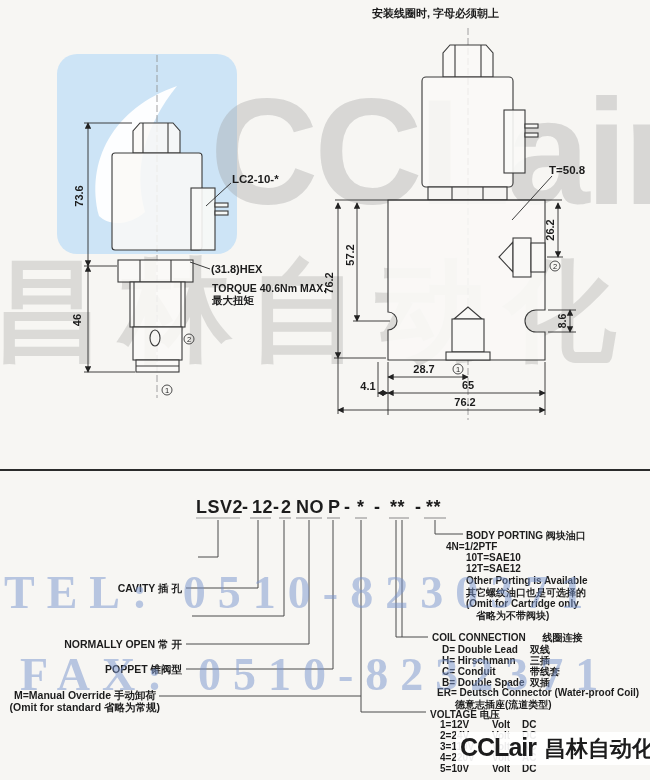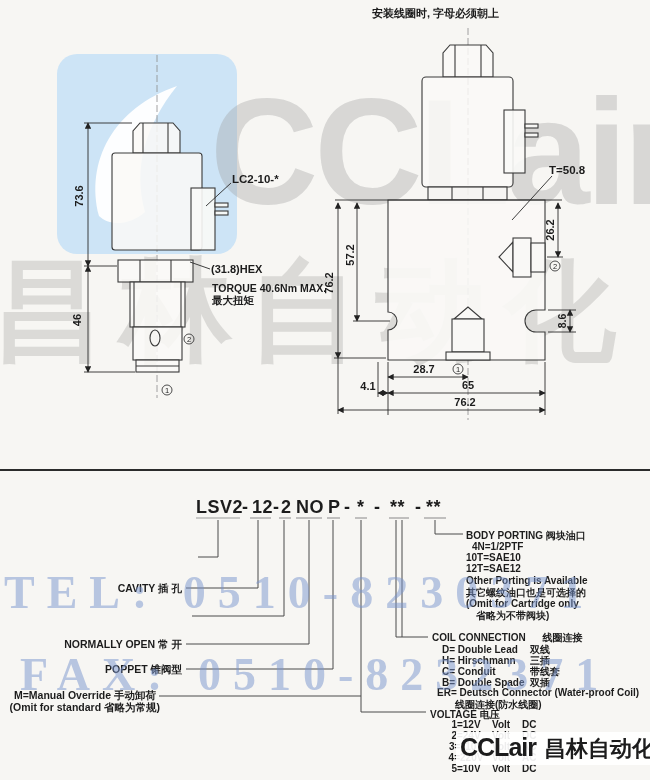--- a/index.html
+++ b/index.html
@@ -19,21 +19,21 @@
   
   .draw-svg{position:absolute;left:0;top:0;z-index:2;}
   .top-note{position:absolute;left:372px;top:6px;font-size:11px;font-weight:bold;z-index:2;}
   .divider{position:absolute;left:0;top:469px;width:650px;height:2px;background:#2b2b2b;z-index:2;}
   
   .code-seg{position:absolute;top:497px;font-size:18px;font-weight:bold;z-index:2;letter-spacing:.5px;}
   .lbl{position:absolute;font-size:10.5px;font-weight:bold;text-align:right;z-index:2;white-space:nowrap;}
   .rlbl{position:absolute;font-size:10px;font-weight:bold;z-index:2;white-space:nowrap;}
   .leader-svg{position:absolute;left:0;top:478px;z-index:2;}
   .opt-name{display:inline-block;width:88px;}
-  .v-code{display:inline-block;width:52px;text-align:center;}
+  .v-code{display:inline-block;width:52px;}
   .v-volt{display:inline-block;width:30px;}
   .logo{position:absolute;left:456px;top:732px;z-index:4;background:rgba(255,255,255,0.92);
         padding:1px 4px;white-space:nowrap;}
   .logo-en{font-size:25px;font-weight:bold;letter-spacing:-1px;}
   .logo-cn{font-size:22px;font-weight:bold;margin-left:8px;}
   svg text{font-family:"Liberation Sans",sans-serif;fill:#1c1c1c;}
 </style>
 </head>
 <body>
 
@@ -225,21 +225,21 @@
     </g>
   </svg>
 
   <div class="lbl" style="left:0;width:182px;top:582px">CAVITY  插 孔</div>
   <div class="lbl" style="left:0;width:182px;top:638px">NORMALLY OPEN  常 开</div>
   <div class="lbl" style="left:0;width:182px;top:663px">POPPET  锥阀型</div>
   <div class="lbl" style="left:0;width:156px;top:689px">M=Manual Override  手动卸荷</div>
   <div class="lbl" style="left:0;width:160px;top:701px">(Omit for standard  省略为常规)</div>
 
   <div class="rlbl" style="left:466px;top:529px">BODY PORTING 阀块油口</div>
-  <div class="rlbl" style="left:472px;top:541px">4N=1/2PTF</div>
+  <div class="rlbl" style="left:446px;top:541px">4N=1/2PTF</div>
   <div class="rlbl" style="left:466px;top:552px">10T=SAE10</div>
   <div class="rlbl" style="left:466px;top:563px">12T=SAE12</div>
   <div class="rlbl" style="left:466px;top:575px">Other Porting is Available</div>
   <div class="rlbl" style="left:466px;top:586px">其它螺纹油口也是可选择的</div>
   <div class="rlbl" style="left:466px;top:598px">(Omit for Cartridge only</div>
   <div class="rlbl" style="left:476px;top:609px">省略为不带阀块)</div>
 
   <div class="rlbl" style="left:432px;top:631px">
     <span>COIL CONNECTION</span>
     <span style="margin-left:14px">线圈连接</span>
@@ -250,21 +250,21 @@
   <div class="rlbl" style="left:442px;top:654px">
     <span class="opt-name">H= Hirschmann</span><span>三插</span>
   </div>
   <div class="rlbl" style="left:442px;top:665px">
     <span class="opt-name">C= Conduit</span><span>带线套</span>
   </div>
   <div class="rlbl" style="left:442px;top:676px">
     <span class="opt-name">B= Double Spade</span><span>双插</span>
   </div>
   <div class="rlbl" style="left:437px;top:687px">ER= Deutsch Connector (Water-proof Coil)</div>
-  <div class="rlbl" style="left:455px;top:698px">线圈连接(防水线圈)</div>
+  <div class="rlbl" style="left:455px;top:698px">德意志插座(流道类型)</div>
 
   <div class="rlbl" style="left:430px;top:708px">
     <span>VOLTAGE</span>
     <span style="margin-left:0">电压</span>
   </div>
   <div class="rlbl" style="left:440px;top:719px">
     <span class="v-code">1=12V</span><span class="v-volt">Volt</span><span>DC</span>
   </div>
   <div class="rlbl" style="left:440px;top:730px">
     <span class="v-code">2=24V</span><span class="v-volt">Volt</span><span>DC</span>

